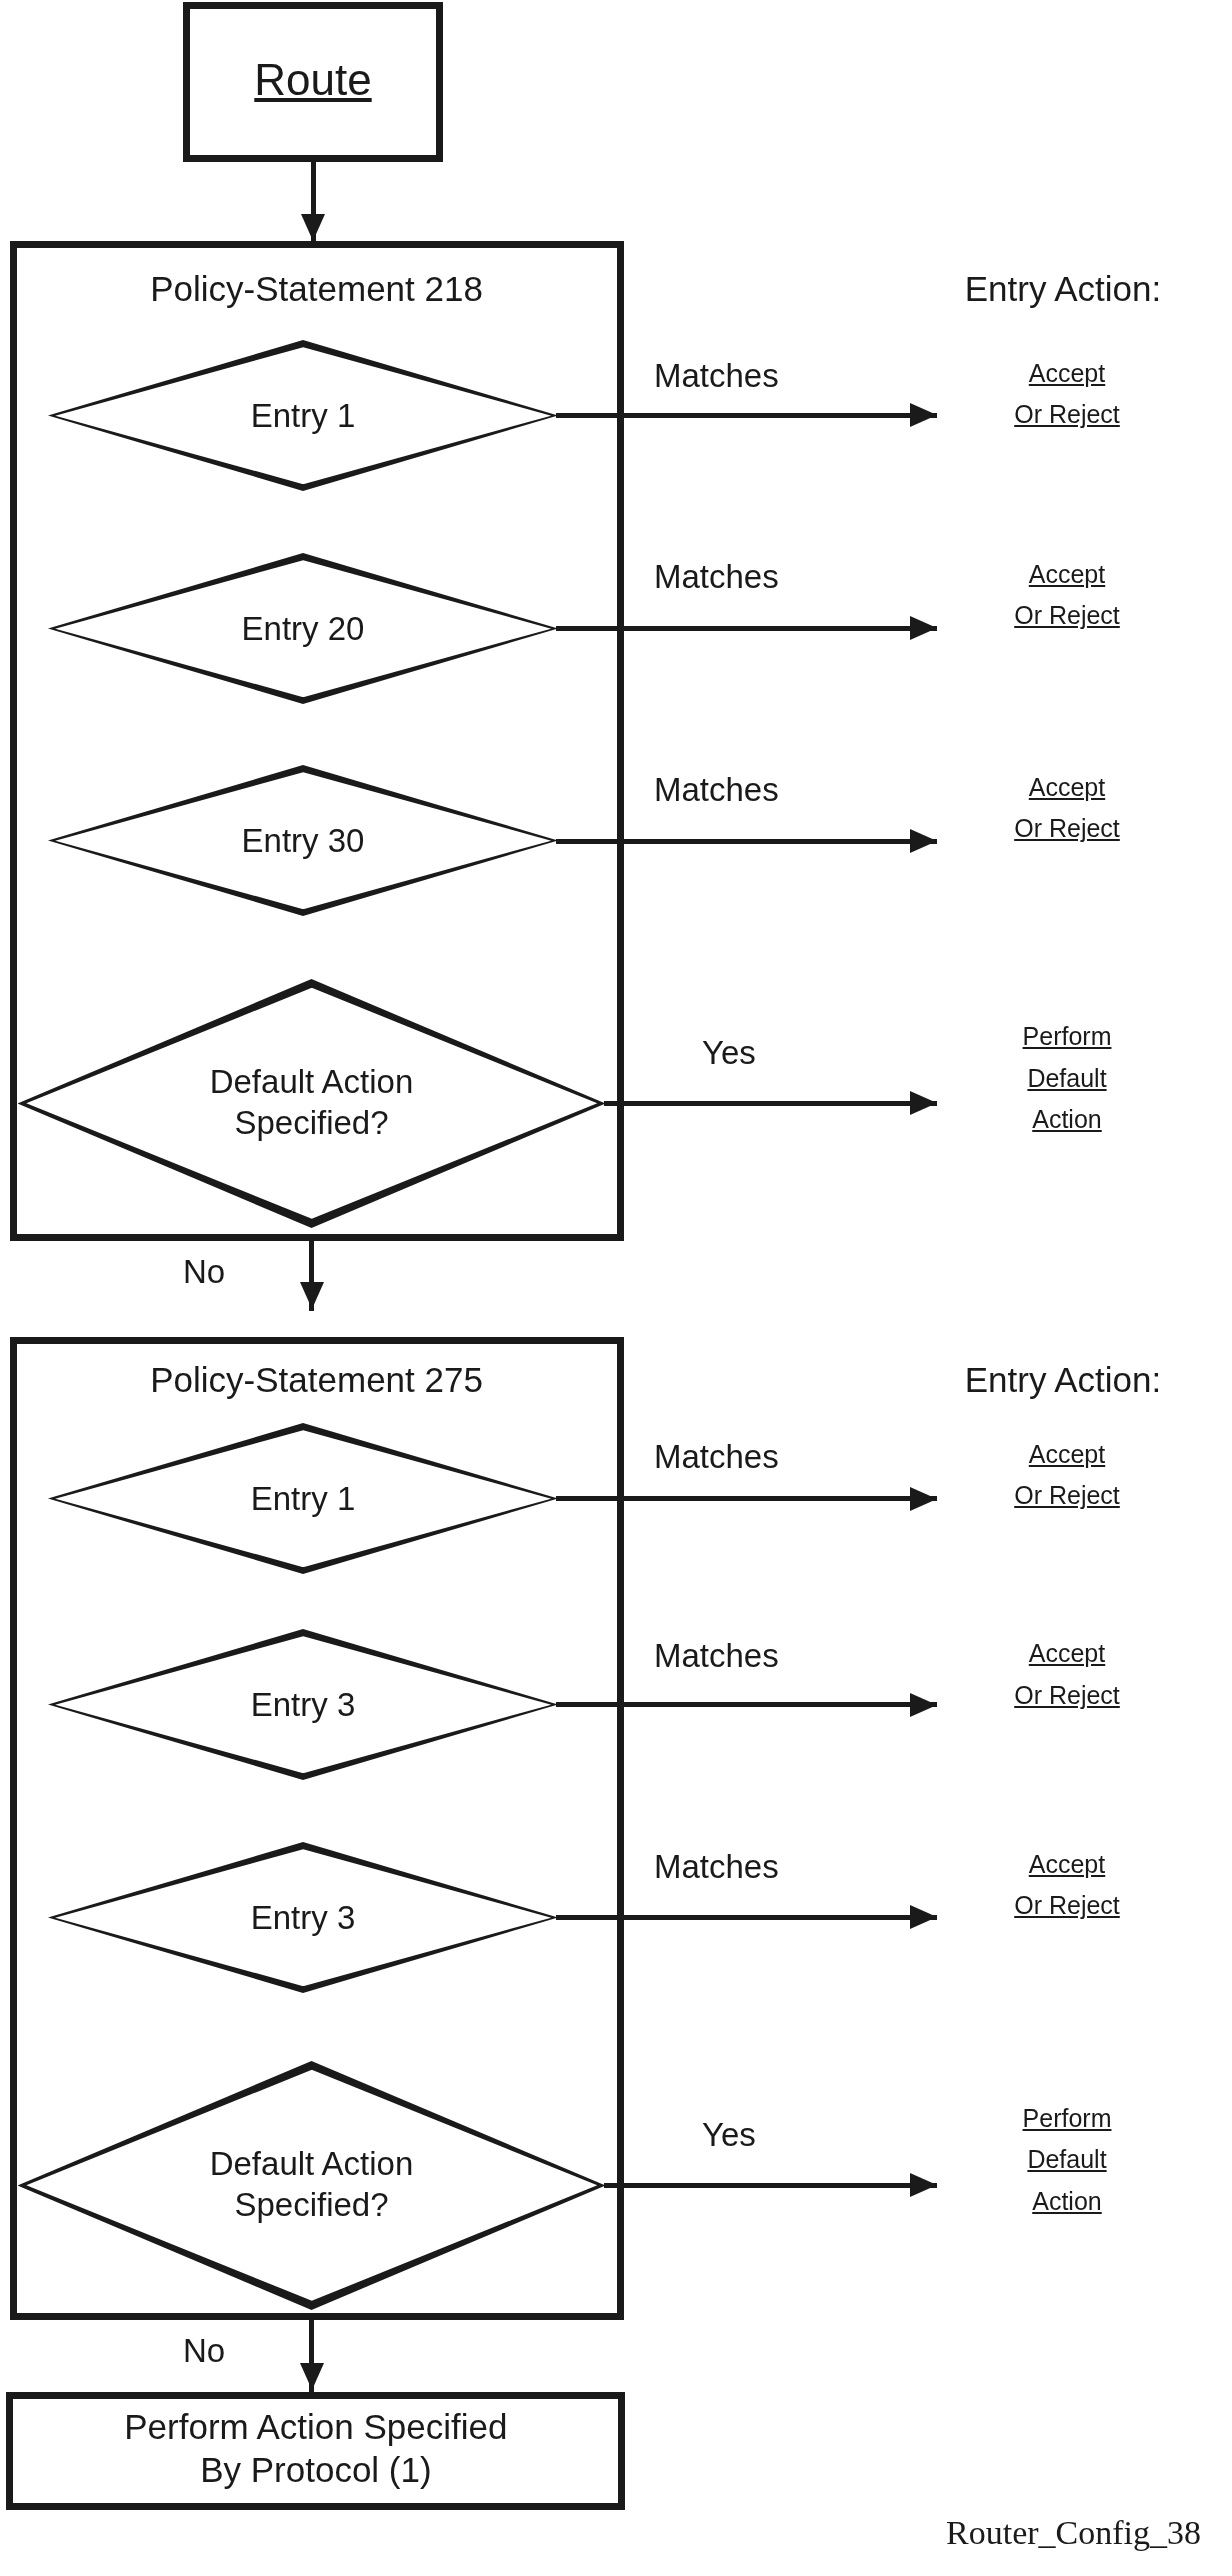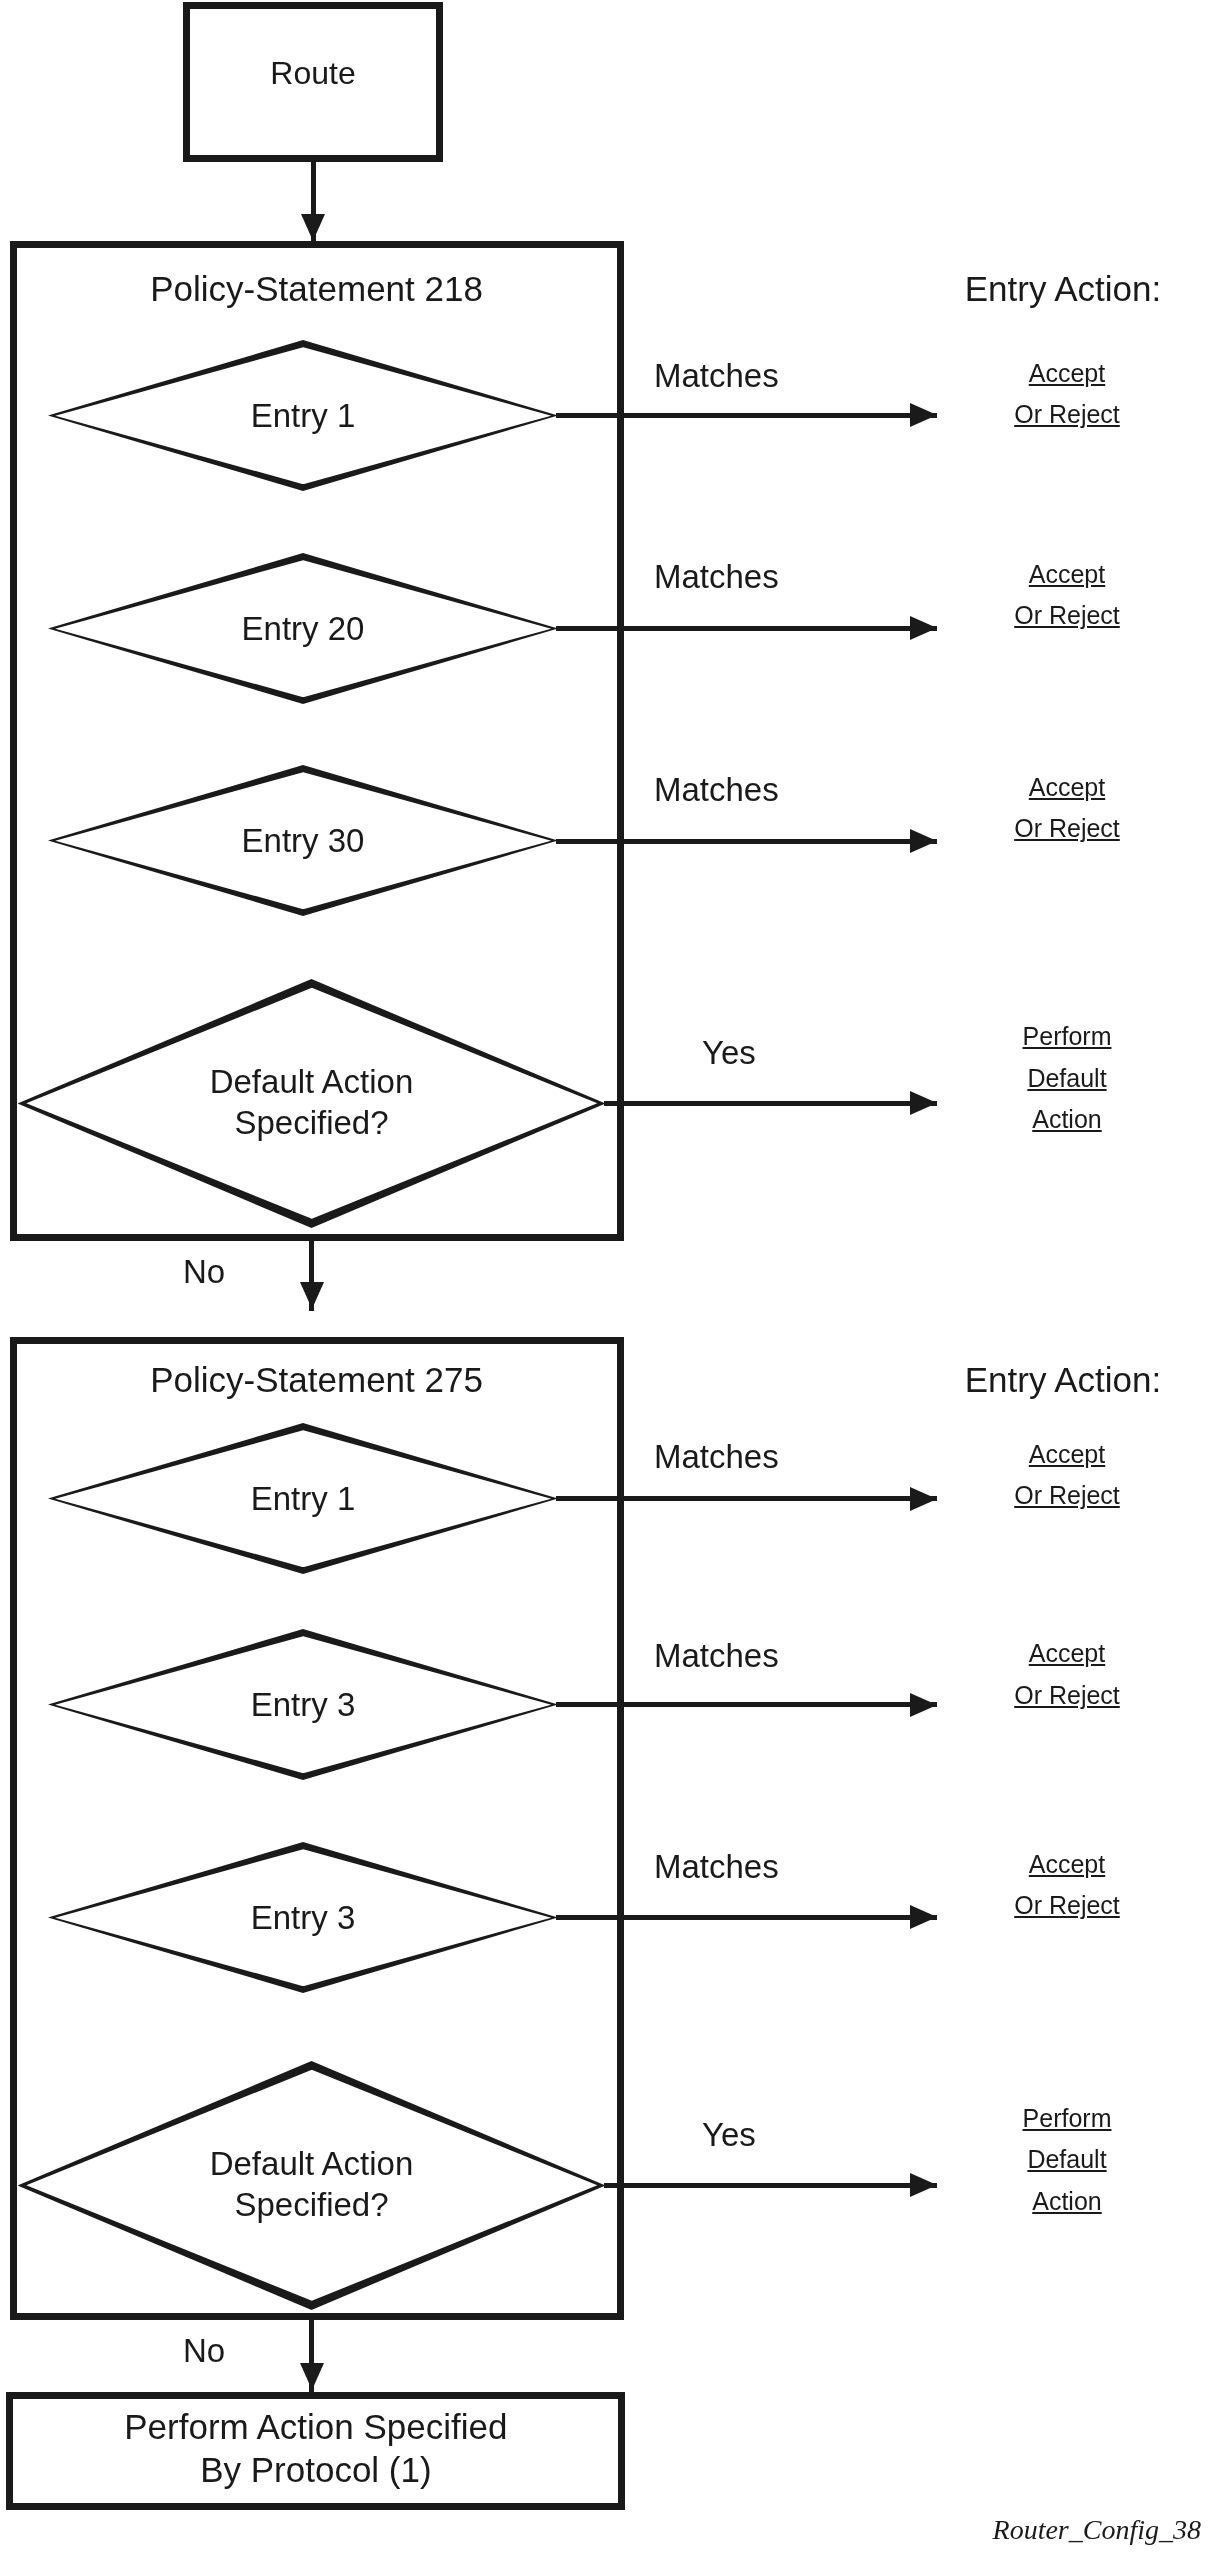--- a/index.html
+++ b/index.html
@@ -27,32 +27,31 @@
   .rect-thick{border-width:7.2px;}
 
   
   .txt{
     position:absolute;
     text-align:center;
     line-height:1.04;
     white-space:pre;
     color:#1a1a1a;
   }
-  .t-route{font-size:32px;}
+  .t-route{font-size:44px;text-decoration:underline;}
   .t-header{font-size:35px;}
   .t-entry{font-size:33px;}
   .t-default{font-size:33px;line-height:1.22;}
   .t-edge{font-size:33px;}
   .t-action{font-size:25px;line-height:1.18;text-decoration:underline;}
   .t-actionhdr{font-size:35px;}
   .t-terminal{font-size:35px;line-height:1.18;}
   .t-caption{
     font-family:"Liberation Serif", serif;
-    font-style:italic;
-    font-size:28px;
+    font-size:34px;
   }
 
   
   .diamond{
     position:absolute;
     background:#1a1a1a;
   }
   .diamond > i{
     position:absolute;
     display:block;

